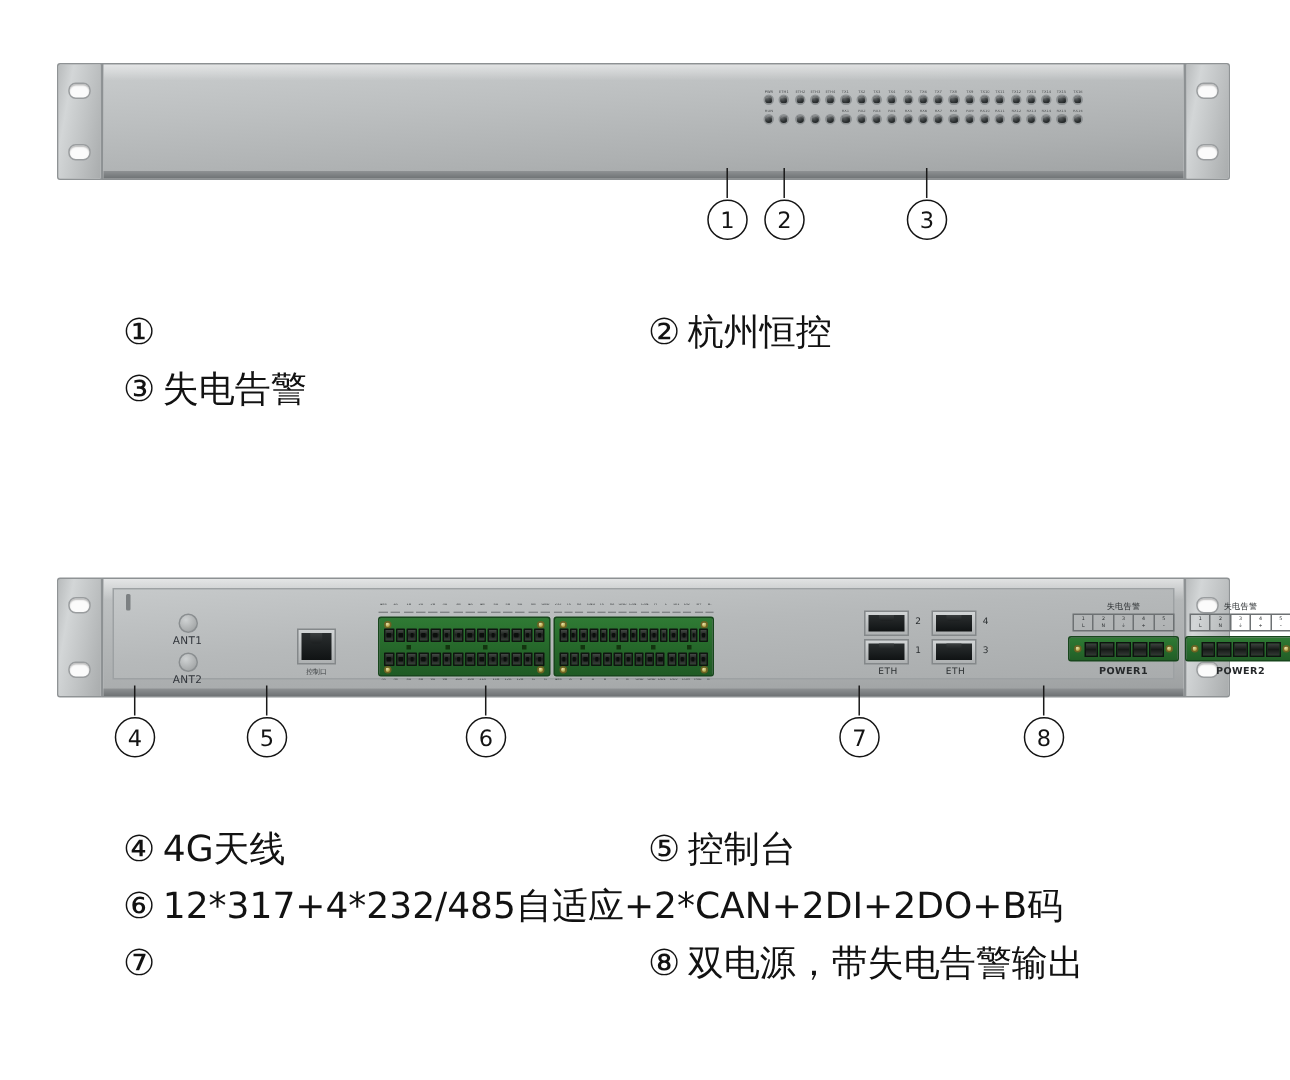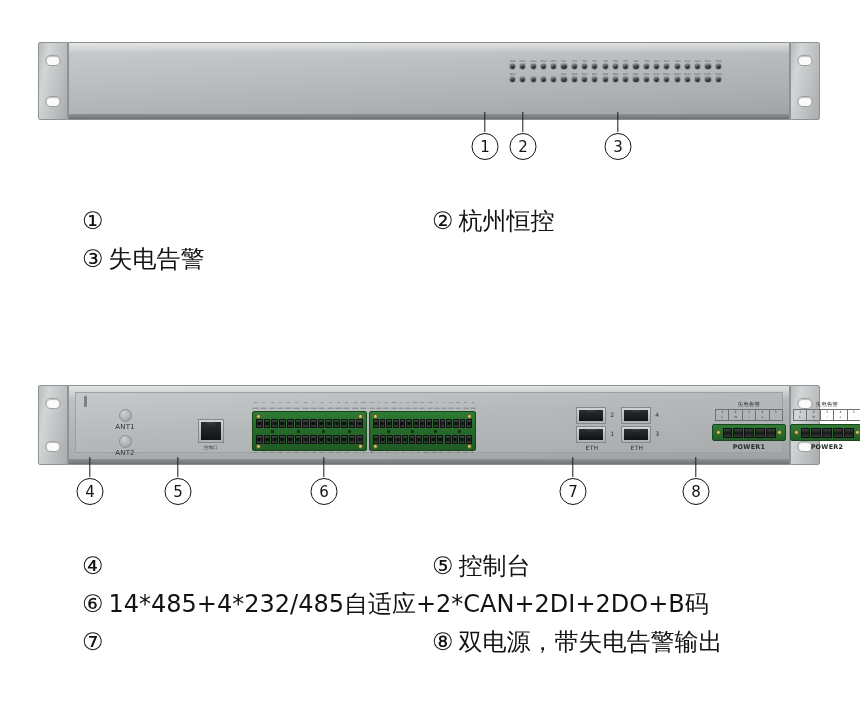--- a/index.html
+++ b/index.html
@@ -724,30 +724,31 @@
 </div>
 <div class="callout" style="left:681px; top:457px; width:30px; height:50px;">
   <div class="leader" style="top:0; height:20px;"></div>
   <div class="circle-num" style="top:21px;">8</div>
 </div>
 
 <div class="legend" id="legend-rear">
   <div class="lg-row">
     <div class="lg-item col-a">
       <span class="mark">④</span>
+      <span class="txt">4G天线</span>
     </div>
     <div class="lg-item">
       <span class="mark">⑤</span>
       <span class="txt">控制台</span>
     </div>
   </div>
   <div class="lg-row">
     <div class="lg-item">
       <span class="mark">⑥</span>
-      <span class="txt">14*485+4*232/485自适应+2*CAN+2DI+2DO+B码</span>
+      <span class="txt">12*317+4*232/485自适应+2*CAN+2DI+2DO+B码</span>
     </div>
   </div>
   <div class="lg-row">
     <div class="lg-item col-a">
       <span class="mark">⑦</span>
     </div>
     <div class="lg-item">
       <span class="mark">⑧</span>
       <span class="txt">双电源，带失电告警输出</span>
     </div>

